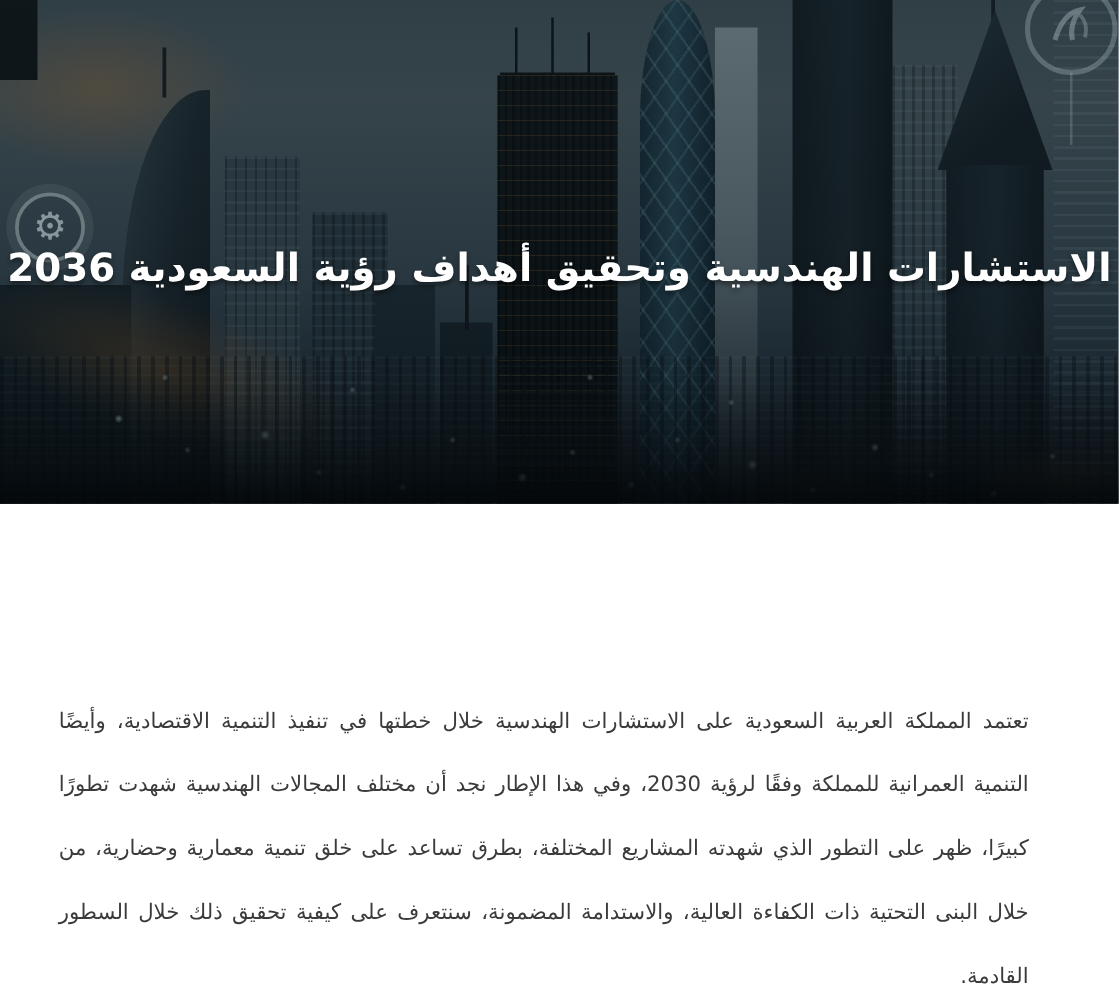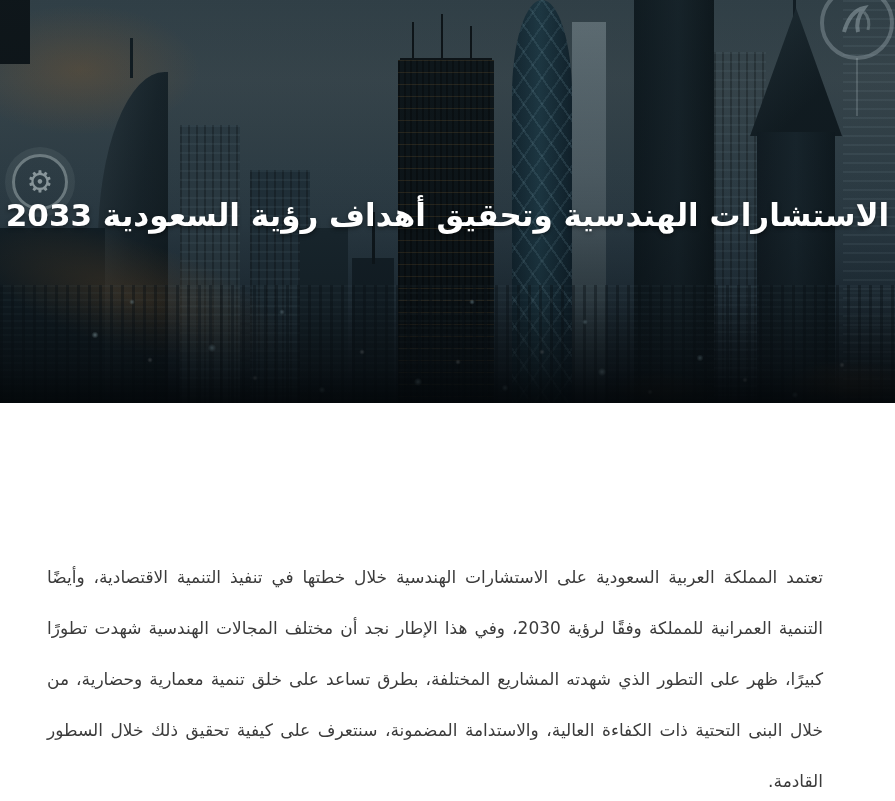--- a/index.html
+++ b/index.html
@@ -209,21 +209,21 @@
       <span>⚙</span>
     </div>
     <div class="logo-badge">
       <svg width="46" height="46" viewBox="0 0 46 46">
         <path d="M10 32 C 14 18, 20 10, 30 8 C 24 16, 22 24, 24 32" fill="none" stroke="rgba(190,204,209,.38)" stroke-width="4"></path>
         <path d="M30 12 C 34 16, 36 22, 34 30" fill="none" stroke="rgba(190,204,209,.30)" stroke-width="3"></path>
       </svg>
     </div>
     <div class="logo-stem"></div>
 
-    <h1 class="hero-title">الاستشارات الهندسية وتحقيق أهداف رؤية السعودية 2033</h1>
+    <h1 class="hero-title">الاستشارات الهندسية وتحقيق أهداف رؤية السعودية 2036</h1>
   </header>
 
   <main class="article">
     <p>تعتمد المملكة العربية السعودية على الاستشارات الهندسية خلال خطتها في تنفيذ التنمية الاقتصادية، وأيضًا التنمية العمرانية للمملكة وفقًا لرؤية 2030، وفي هذا الإطار نجد أن مختلف المجالات الهندسية شهدت تطورًا كبيرًا، ظهر على التطور الذي شهدته المشاريع المختلفة، بطرق تساعد على خلق تنمية معمارية وحضارية، من خلال البنى التحتية ذات الكفاءة العالية، والاستدامة المضمونة، سنتعرف على كيفية تحقيق ذلك خلال السطور القادمة.</p>
   </main>
 
 
 </div>
 
 </body></html>

